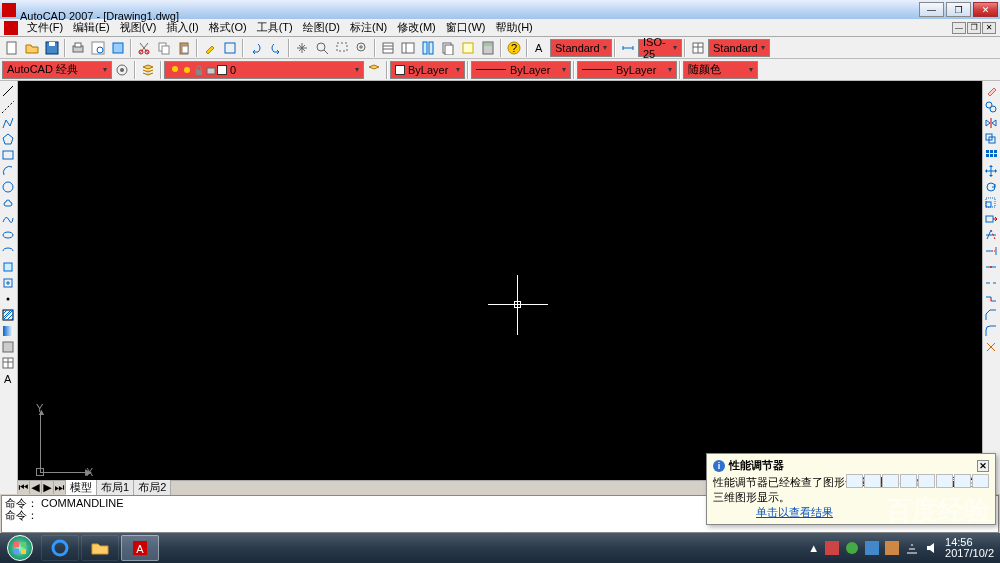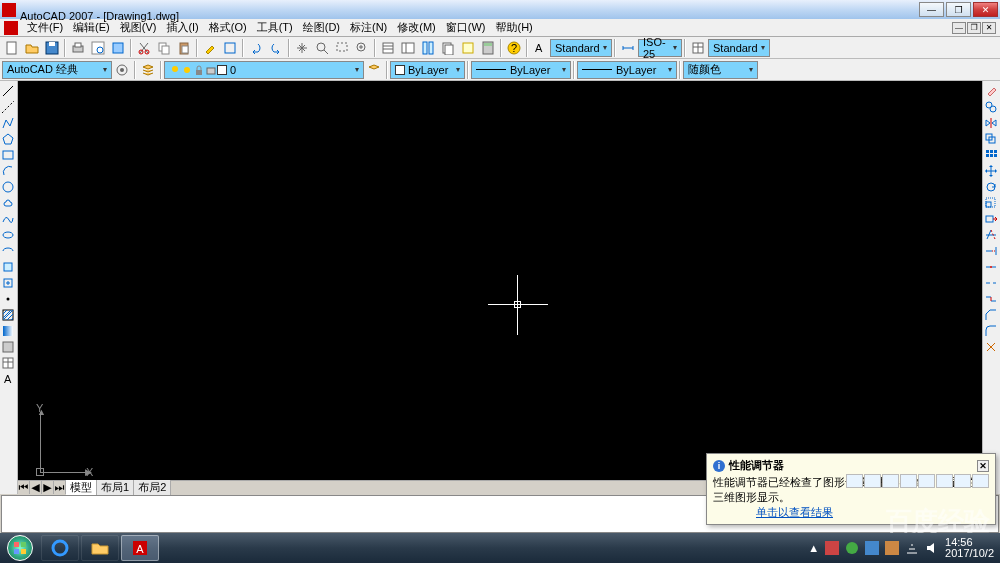--- a/index.html
+++ b/index.html
@@ -14,21 +14,21 @@
 
 .menubar { height:18px; background:#f0f0f0; display:flex; align-items:center; padding:0 4px; border-bottom:1px solid #aaa; }
 .menubar .appicon { width:14px; height:14px; background:#c00; margin-right:4px; }
 .menubar .menuitem { padding:0 5px; cursor:pointer; }
 .menubar .docbtns { margin-left:auto; display:flex; gap:1px; }
 .menubar .docbtn { width:14px; height:12px; border:1px solid #888; background:#e8e8e8; font-size:8px; display:flex; align-items:center; justify-content:center; }
 
 .toolbar { height:22px; background:#f0f0f0; border-bottom:1px solid #bbb; display:flex; align-items:center; padding:0 2px; }
 .tbtn { width:20px; height:20px; display:flex; align-items:center; justify-content:center; border:1px solid transparent; margin:0 0px; cursor:pointer; }
 .sep { width:2px; height:18px; border-left:1px solid #aaa; border-right:1px solid #fff; margin:0 2px; }
-.tsel { height:18px; border:1px solid #888; background:#7dd3fc; padding:0 4px; display:flex; align-items:center; font-size:10px; }
+.tsel { height:18px; border:1px solid #888; background:#ef4444; padding:0 4px; display:flex; align-items:center; font-size:10px; }
 .tsel .arrow { margin-left:auto; font-size:8px; color:#333; }
 
 .workspace-sel { width:110px; }
 
 .toolbar2 { height:22px; background:#f0f0f0; border-bottom:1px solid #bbb; display:flex; align-items:center; padding:0 2px; }
 .layer-sel { width:200px; }
 .line-sel { width:75px; }
 .line-sel2 { width:100px; }
 .color-sel { width:75px; }
 .color-square { width:10px; height:10px; border:1px solid #333; background:#fff; margin-right:3px; }
@@ -62,21 +62,21 @@
 .statusbar .sbtn { padding:0 3px; border:1px solid #aaa; margin:0 1px; background:#e8e8e8; cursor:pointer; }
 
 .popup { position:absolute; right:4px; bottom:38px; width:290px; background:#fdfce8; border:1px solid #888; padding:4px 6px; font-size:10px; box-shadow:2px 2px 5px rgba(0,0,0,.3); }
 .popup .ptitle { font-weight:bold; display:flex; align-items:center; }
 .popup .ptitle .info-i { width:12px;height:12px;border-radius:50%;background:#3070d0;color:#fff;display:inline-flex;align-items:center;justify-content:center;font-size:9px;margin-right:4px;}
 .popup .pclose { margin-left:auto; width:12px; height:12px; border:1px solid #888; background:#f0f0f0; font-size:9px; text-align:center; line-height:10px;}
 .popup a { color:#0050c0; text-decoration:underline;margin-left:43px; }
 .popup .picons { position:absolute; right:6px; top:20px; display:flex; gap:1px;}
 .popup .picons span { width:17px;height:14px;display:inline-block;border:1px solid #bbb;background:#e8f4ff;}
 
-.watermark { position:absolute; right:10px; bottom:24px; color:rgba(255,255,255,.5); font-size:26px; font-weight:bold; pointer-events:none;text-align:right; }
+.watermark { position:absolute; right:10px; bottom:35px; color:rgba(255,255,255,.5); font-size:26px; font-weight:bold; pointer-events:none;text-align:right; }
 .wm2 { position:absolute; right:10px; bottom:20px; color:rgba(255,255,255,.4); font-size:10px; }
 
 .taskbar { position:absolute; left:0; right:0; bottom:0; height:30px; background:linear-gradient(#4a5a6a,#2a3a4a,#1a2a3a); display:flex; align-items:center; }
 .start { width:40px; height:30px; display:flex; align-items:center; justify-content:center; }
 .start-orb { width:26px; height:26px; border-radius:50%; background:radial-gradient(#8fc,#3a8,#174); border:1px solid #fff; display:flex; align-items:center; justify-content:center; color:#fff; }
 .tb-app { width:38px; height:26px; margin:0 1px; border:1px solid rgba(255,255,255,.1); border-radius:2px; display:flex; align-items:center; justify-content:center; }
 .tb-app.active { background:rgba(180,200,230,.3); border-color:rgba(255,255,255,.4); }
 .tray { margin-left:auto; display:flex; align-items:center; color:#fff; padding:0 6px; gap:6px; font-size:10px; }
 .tray-icon { width:14px; height:14px; }
 .clock { line-height:11px; }
@@ -593,20 +593,22 @@
     <div class="tbtn">
         <svg width="14" height="14">
           <path d="M7 7L3 3M7 7l4-4M7 7l-4 4M7 7l4 4" stroke="#c60"></path>
         </svg>
       </div>
   </div>
 </div>
 
 <div class="cmdarea">
   <div></div>
+  <div>命令： COMMANDLINE</div>
+  <div>命令：</div>
 </div>
 
 <div class="statusbar">
   <div class="coords">1354.1780, 695.6306 , 0.0000</div>
   <div class="sbtn">捕捉</div>
   <div class="sbtn">栅格</div>
   <div class="sbtn">正交</div>
   <div class="sbtn">极轴</div>
   <div class="sbtn">对象捕捉</div>
   <div class="sbtn">对象追踪</div>

